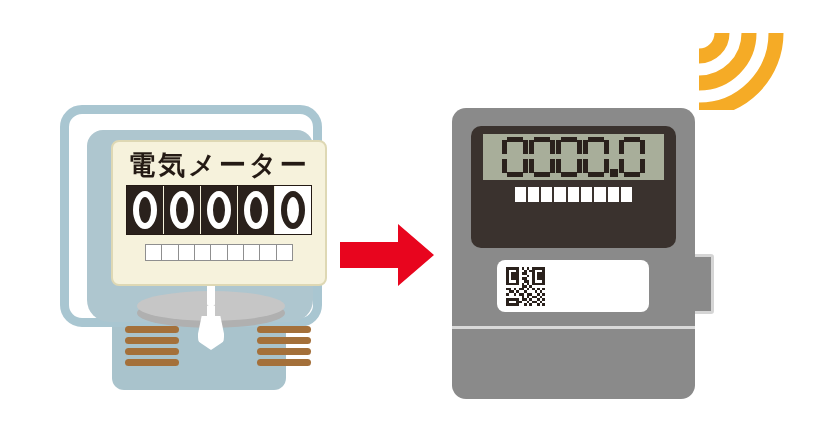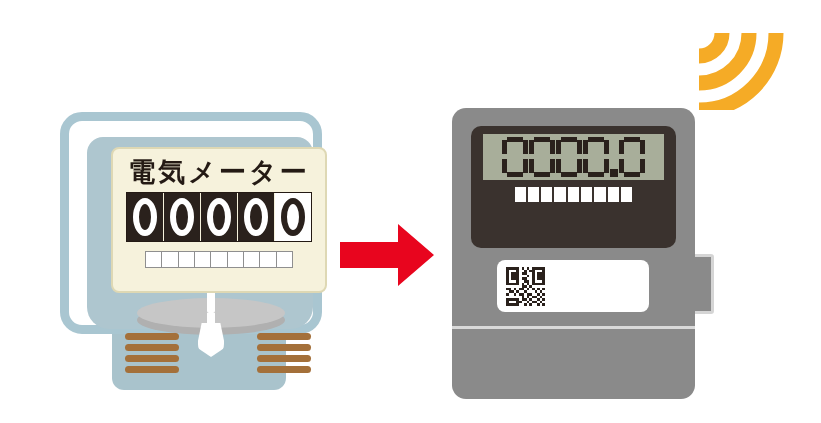--- a/index.html
+++ b/index.html
@@ -53,21 +53,21 @@
     top: 202px;
     width: 204px;
     height: 7px;
     background: #ccdde3;
     border-radius: 2px;
   }
   
   .an-frame {
     position: absolute;
     left: 0px;
-    top: 12px;
+    top: 5px;
     width: 262px;
     height: 222px;
     box-sizing: border-box;
     border: 9px solid #a9c6d1;
     border-radius: 22px;
     background: #ffffff;
   }
   
   .an-body {
     position: absolute;

